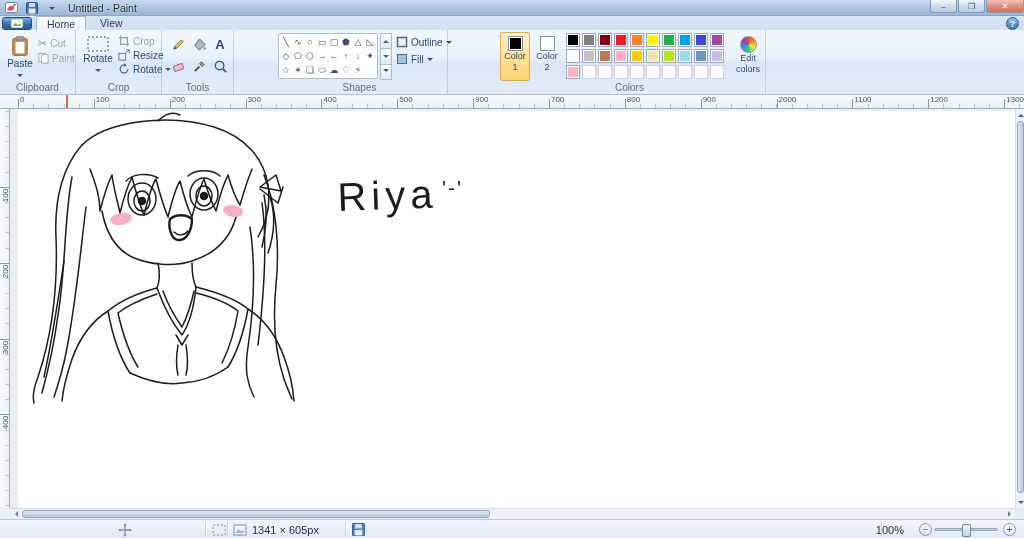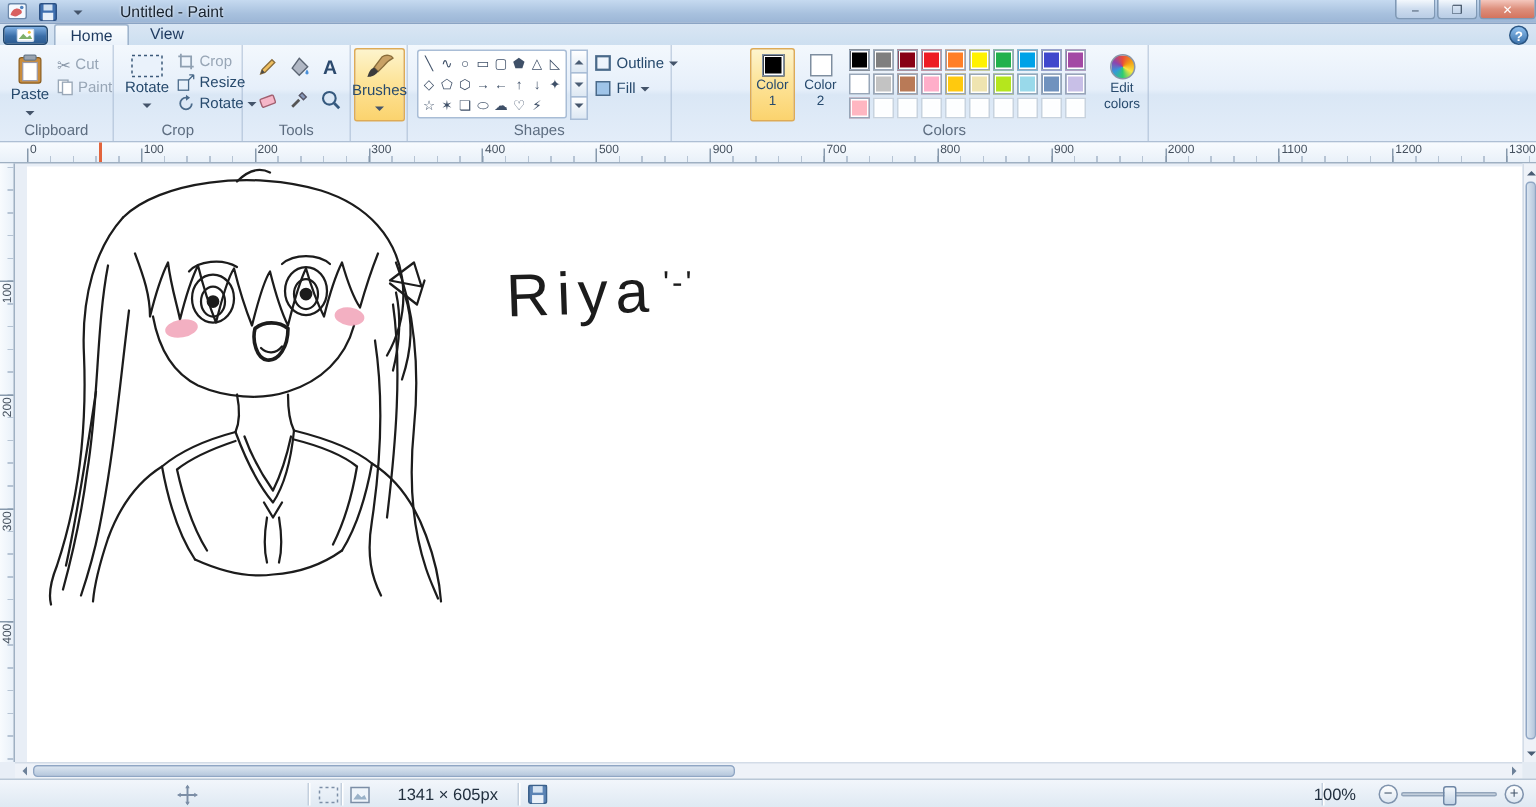--- a/index.html
+++ b/index.html
@@ -2,21 +2,21 @@
 <html><head>
 <meta charset="utf-8">
 <style>
 *{margin:0;padding:0;box-sizing:border-box}
 html,body{width:1024px;height:538px;overflow:hidden;font-family:"Liberation Sans","DejaVu Sans",sans-serif}
 body{position:relative;background:#e8eef6;font-size:11px;color:#1e3a5f}
 
 
 .titlebar{position:absolute;top:0;left:0;width:100%;height:16px;background:linear-gradient(#c6daf0,#a8c1de 60%,#9cb6d6);border-bottom:1px solid #8ba4c4;display:flex;align-items:center;padding-left:3px;gap:3px}
 .qat-btn{width:17px;height:13px;display:flex;align-items:center;justify-content:center;border-radius:2px}
-.win-title{font-size:10.5px;color:#17222e;margin-left:17px;text-shadow:0 0 2px #fff}
+.win-title{font-size:10.5px;color:#17222e;margin-left:5px;text-shadow:0 0 2px #fff}
 .winbtns{margin-left:auto;display:flex;height:13px;align-self:flex-start}
 .winbtn{width:27px;height:13px;display:flex;align-items:center;justify-content:center;font-size:8px;color:#2c3e52;background:linear-gradient(#f3f8fd,#cddcee 50%,#b9cde5);border:1px solid #8099b5;border-top:none;border-radius:0 0 3px 3px;margin-left:1px}
 .winbtn.close{background:linear-gradient(#f4c7bd,#dd8f7c 50%,#d4745e);color:#fff;width:38px}
 .caret{display:inline-block;width:0;height:0;border:3px solid transparent;border-top-color:#44546a;margin-top:4px}
 
 
 .tabrow{position:absolute;top:16px;left:0;width:100%;height:14px;background:linear-gradient(#d9e6f4,#cddff0)}
 .appmenu{position:absolute;left:2px;top:1px;width:30px;height:13px;border-radius:3px;background:linear-gradient(#7fb0e4,#3a6ea8 55%,#2d5c91);border:1px solid #24496f;display:flex;align-items:center;justify-content:center}
 .tab{position:absolute;top:0;height:14px;padding:0 10px;font-size:10.5px;color:#1e3a5f;display:flex;align-items:center}
 .tab.active{left:36px;background:linear-gradient(#fbfdfe,#eaf2fa);border:1px solid #9fb4cc;border-bottom:none;border-radius:2px 2px 0 0}
@@ -208,30 +208,20 @@
     </div>
     <div class="toolbtn" style="left:48px;top:26px">
       <svg width="15" height="15" viewBox="0 0 16 16">
           <circle cx="7" cy="7" r="4.5" fill="none" stroke="#35597e" stroke-width="1.5"></circle>
           <path d="M10.5 10.5 L14 14" stroke="#35597e" stroke-width="2"></path>
         </svg>
     </div>
     <div class="glabel">Tools</div>
   </div>
 
-  <div class="group g-brushes">
-    <div class="bigbtn hl" style="left:2px;top:2px;width:34px;height:49px">
-      <svg width="22" height="18" viewBox="0 0 24 20">
-          <path d="M14 2 C17 0 21 1 22 3 C20 4 17 6 15 9 L11 13 L8 10 Z" fill="#c8a165" stroke="#8a6d3b"></path>
-          <path d="M8 10 C5 11 4 14 3 17 C6 17 9 16 11 13 Z" fill="#3c3c3c"></path>
-        </svg>
-      <span>Brushes</span>
-      <span class="caret"></span>
-    </div>
-  </div>
 
   <div class="group g-shapes">
     <div class="shapegal">
         <div class="shape-cell">╲</div>
         <div class="shape-cell">∿</div>
         <div class="shape-cell">○</div>
         <div class="shape-cell">▭</div>
         <div class="shape-cell">▢</div>
         <div class="shape-cell">⬟</div>
         <div class="shape-cell">△</div>
@@ -461,21 +451,21 @@
     <svg width="14" height="12" viewBox="0 0 14 12">
         <rect x="1" y="1" width="12" height="10" fill="none" stroke="#7c8ea6" stroke-dasharray="2 2"></rect>
       </svg>
   </div>
   <div class="sb-sep" style="left:227px"></div>
   <div class="sb-item" style="left:233px">
     <svg width="14" height="12" viewBox="0 0 14 12">
         <rect x="1" y="1" width="12" height="10" fill="#eef4fa" stroke="#7c8ea6"></rect>
         <path d="M2.5 9 L5.5 5 L8 7.5 L10 6 L11.5 9 Z" fill="#9ab2c8"></path>
       </svg>
-    <span style="margin-left:18px">1341 × 605px</span>
+    <span style="margin-left:5px">1341 × 605px</span>
   </div>
   <div class="sb-sep" style="left:345px"></div>
   <div class="sb-item" style="left:352px">
     <svg width="13" height="13" viewBox="0 0 12 12">
         <rect x="0.5" y="0.5" width="11" height="11" rx="1" fill="#5b83b4" stroke="#3b618c"></rect>
         <rect x="3" y="1" width="6" height="4" fill="#d5e3f2"></rect>
         <rect x="2.5" y="6.5" width="7" height="5" fill="#eaf1f9"></rect>
       </svg>
   </div>
   <div class="sb-sep" style="right:142px;left:auto"></div>

